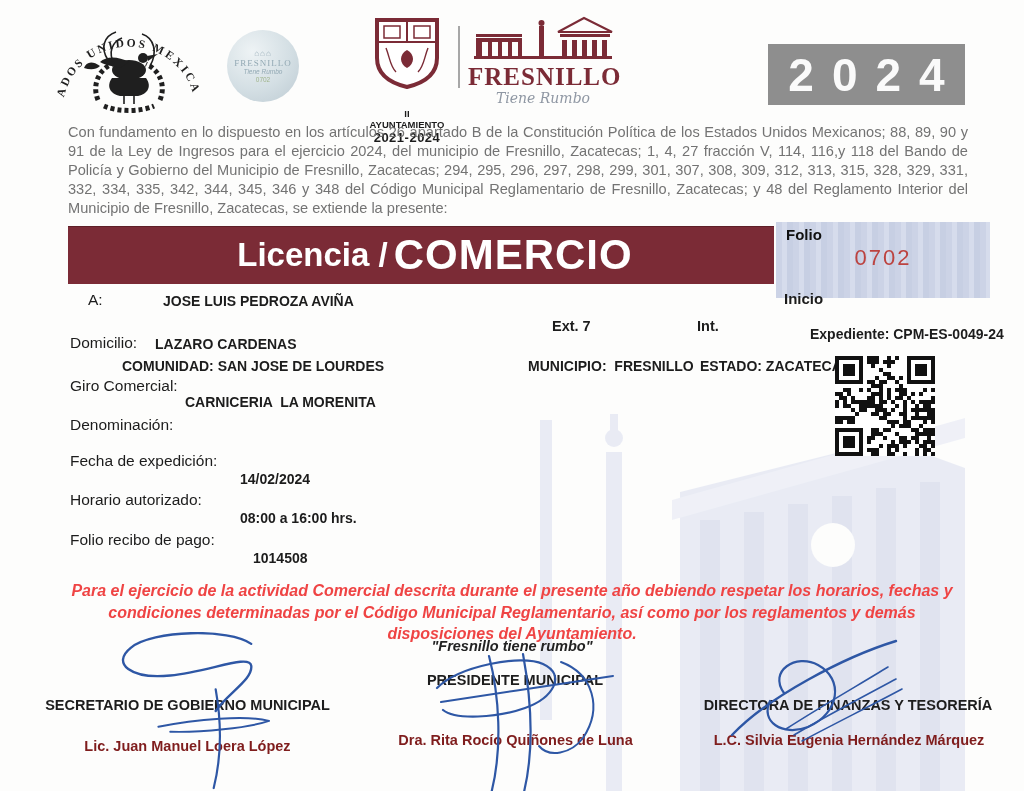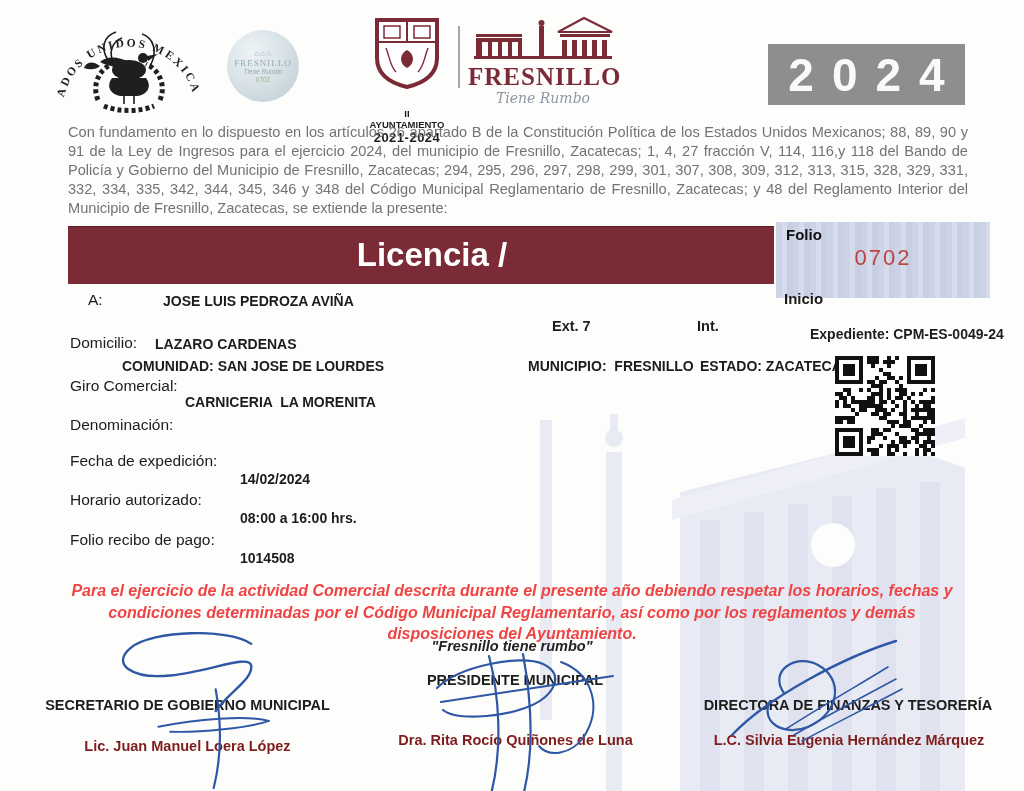--- a/index.html
+++ b/index.html
@@ -161,20 +161,21 @@
   </div>
 
   <div class="abs year-badge">
     <span>2024</span>
   </div>
 
   <div class="abs legal">Con fundamento en lo dispuesto en los artículos 26 apartado B de la Constitución Política de los Estados Unidos Mexicanos; 88, 89, 90 y 91 de la Ley de Ingresos para el ejercicio 2024, del municipio de Fresnillo, Zacatecas; 1, 4, 27 fracción V, 114, 116,y 118 del Bando de Policía y Gobierno del Municipio de Fresnillo, Zacatecas; 294, 295, 296, 297, 298, 299, 301, 307, 308, 309, 312, 313, 315, 328, 329, 331, 332, 334, 335, 342, 344, 345, 346 y 348 del Código Municipal Reglamentario de Fresnillo, Zacatecas; y 48 del Reglamento Interior del Municipio de Fresnillo, Zacatecas, se extiende la presente:</div>
 
   <div class="abs banner">
     <span class="pre">Licencia /</span>
+    <span class="main">COMERCIO</span>
   </div>
   <div class="abs folio-box">
     <div class="folio-label">Folio</div>
     <div class="folio-value">0702</div>
   </div>
 
   <div class="abs f15" style="left:88px;top:291px;">A:</div>
   <div class="abs v14" style="left:163px;top:293px;">JOSE LUIS PEDROZA AVIÑA</div>
   <div class="abs b" style="left:784px;top:290px;font-size:15px;">Inicio</div>
 
@@ -416,21 +417,21 @@
 
   <div class="abs f15" style="left:70px;top:416px;">Denominación:</div>
 
   <div class="abs f15" style="left:70px;top:452px;">Fecha de expedición:</div>
   <div class="abs v14" style="left:240px;top:471px;">14/02/2024</div>
 
   <div class="abs f15" style="left:70px;top:491px;">Horario autorizado:</div>
   <div class="abs v14" style="left:240px;top:510px;">08:00 a 16:00 hrs.</div>
 
   <div class="abs f15" style="left:70px;top:531px;">Folio recibo de pago:</div>
-  <div class="abs v14" style="left:240px;top:550px;">1014508</div>
+  <div class="abs v14" style="left:253px;top:550px;">1014508</div>
 
   <div class="abs terms">Para el ejercicio de la actividad Comercial descrita durante el presente año debiendo respetar los horarios, fechas y condiciones determinadas por el Código Municipal Reglamentario, así como por los reglamentos y demás disposiciones del Ayuntamiento.</div>
   <div class="abs motto">"Fresnillo tiene rumbo"</div>
 
   <div class="abs sig-title" style="left:40px;top:697px;width:295px;">SECRETARIO DE GOBIERNO MUNICIPAL</div>
   <div class="abs sig-name" style="left:40px;top:738px;width:295px;">Lic. Juan Manuel Loera  López</div>
 
   <div class="abs sig-title" style="left:390px;top:672px;width:250px;">PRESIDENTE MUNICIPAL</div>
   <div class="abs sig-name" style="left:378px;top:732px;width:275px;">Dra. Rita Rocío Quiñones de Luna</div>
 

